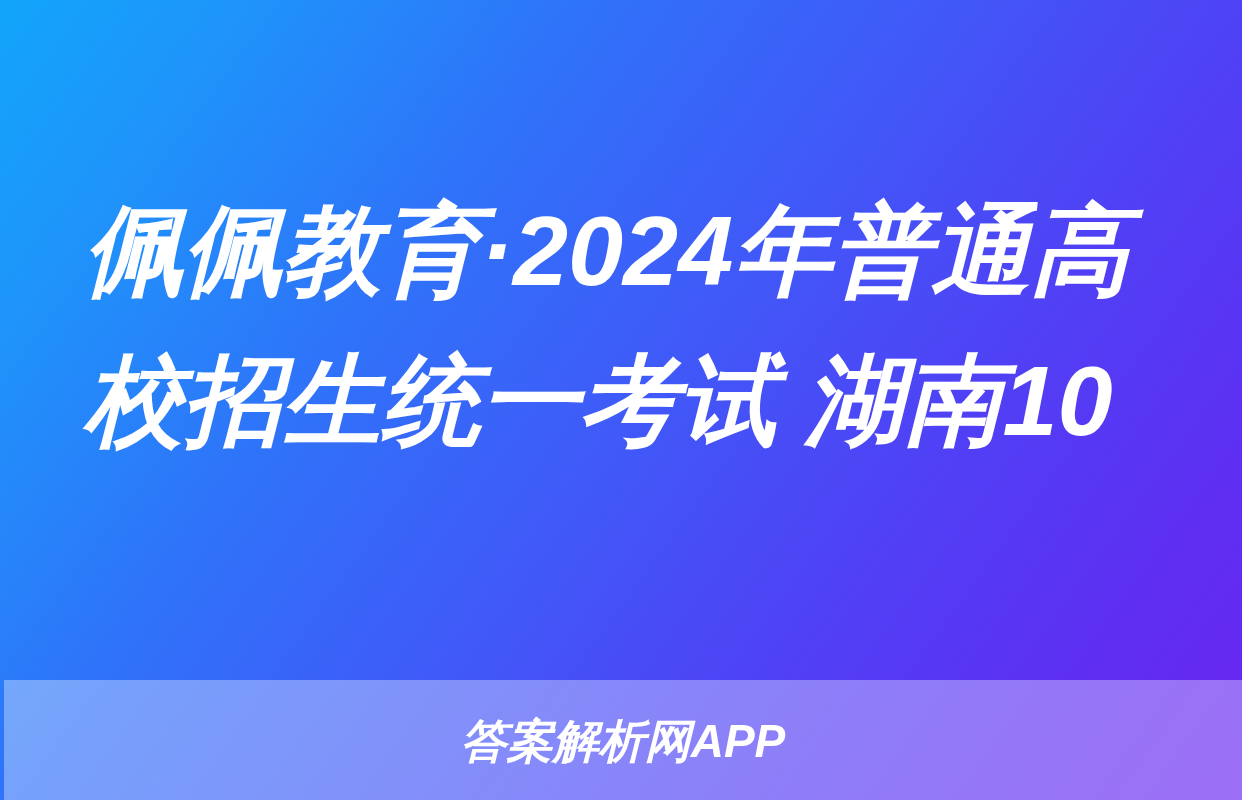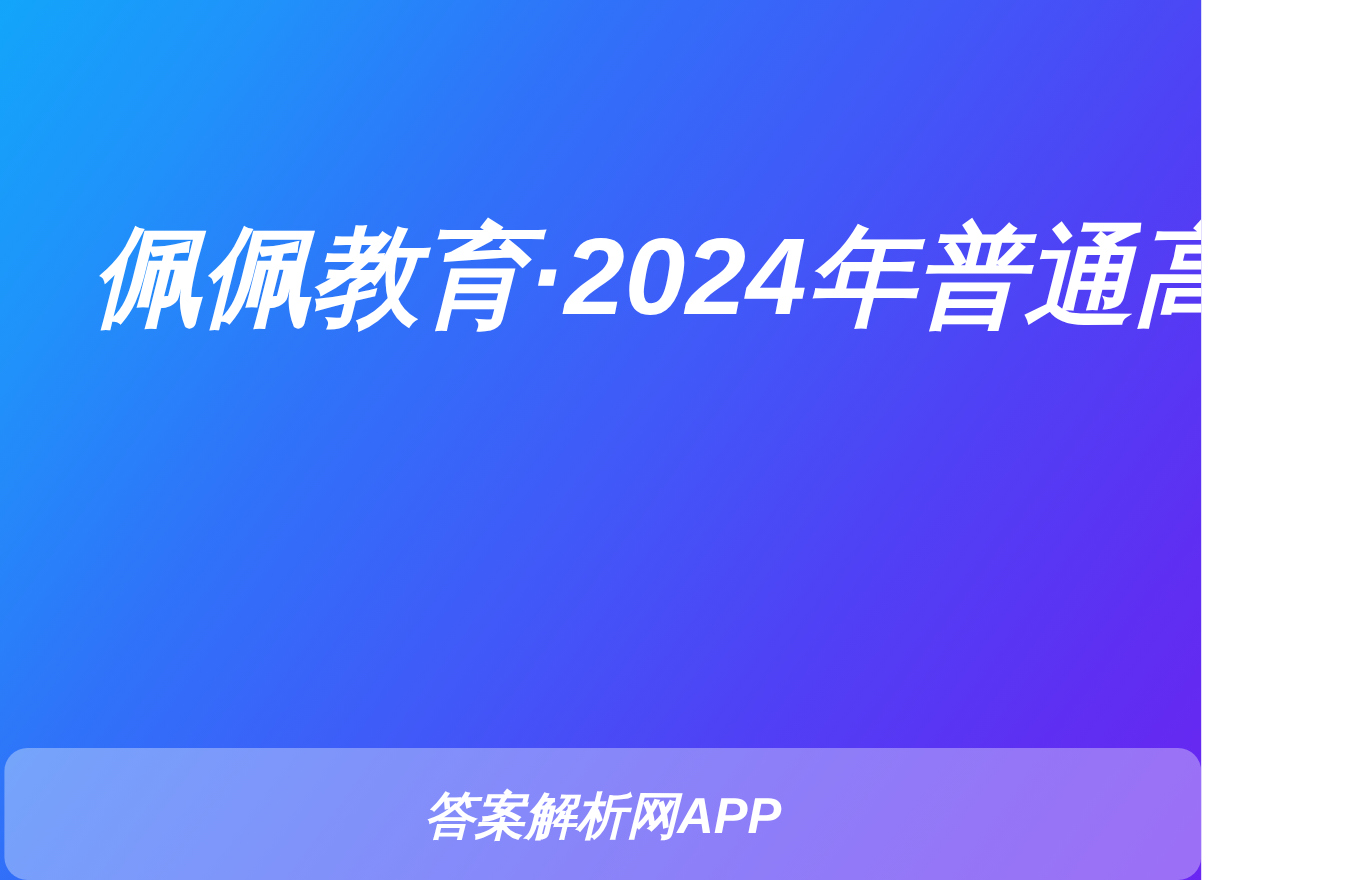--- a/index.html
+++ b/index.html
@@ -8,21 +8,21 @@
     padding: 0;
     background: #ffffff;
   }
 
   body {
     font-family: "Liberation Sans", "DejaVu Sans", sans-serif;
   }
 
   .cover {
     position: relative;
-    width: 1092px;
+    width: 1242px;
     height: 800px;
     overflow: hidden;
     
     background: linear-gradient(126deg,
         #12a5fb 0%,
         #1f93fa 14%,
         #2f73f9 32%,
         #3f5bf8 50%,
         #5040f5 70%,
         #5e2ff2 86%,
@@ -54,21 +54,20 @@
   .footer-band {
     position: absolute;
     left: 4px;
     right: 0;
     bottom: 0;
     height: 120px;
     background: rgba(255, 255, 255, 0.34);
     display: flex;
     align-items: center;
     justify-content: center;
-    border-radius: 21px;
   }
 
   .footer-text {
     color: #ffffff;
     font-family: "Liberation Sans", "DejaVu Sans", sans-serif;
     font-size: 46px;
     font-weight: 700;
     font-style: italic;
     letter-spacing: 0px;
     line-height: 1;
@@ -76,19 +75,20 @@
     margin-top: 2px;
   }
 </style>
 </head>
 <body>
 
 <div class="cover">
 
   <div class="title-block">
     <span class="title-line">佩佩教育·2024年普通高</span>
+    <span class="title-line">校招生统一考试 湖南10</span>
   </div>
 
   <div class="footer-band">
     <span class="footer-text">答案解析网APP</span>
   </div>
 
 </div>
 
 </body></html>

